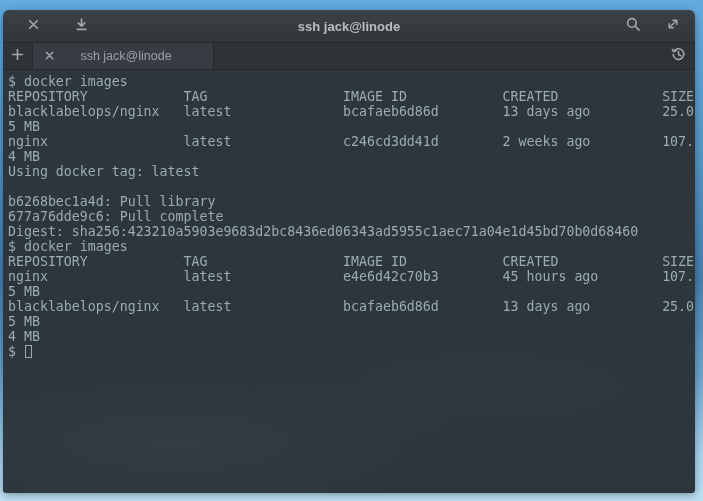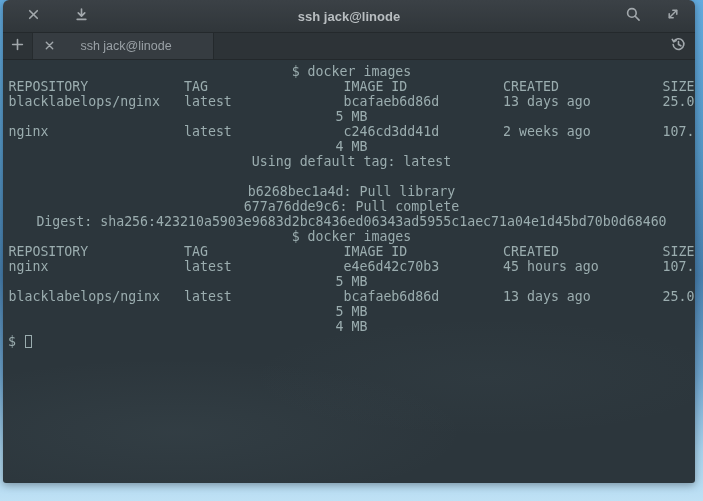--- a/index.html
+++ b/index.html
@@ -4,21 +4,21 @@
 <style>
   html,body{margin:0;padding:0;}
   .desktop{
     position:relative;
     width:703px;height:501px;
     overflow:hidden;
     background:linear-gradient(180deg,#63ace0 0%,#5597c6 30%,#477fae 55%,#6ea4cd 75%,#a7d2ec 90%,#bfe1f5 100%);
     font-family:"Liberation Sans","DejaVu Sans",sans-serif;
   }
   .window{
-    position:absolute;left:3px;top:0;width:692px;height:483px;
+    position:absolute;left:3px;top:10px;width:692px;height:483px;
     border-radius:6px 6px 3px 3px;
     overflow:hidden;
     display:flex;flex-direction:column;
     box-shadow:0 2px 8px rgba(0,0,0,0.35);
   }
   
   .titlebar{
     height:32px;flex:0 0 32px;
     background:linear-gradient(180deg,#3b4146,#30363a);
     border-bottom:1px solid #24292c;
@@ -77,21 +77,20 @@
     background:
       radial-gradient(ellipse 60% 25% at 25% 88%, rgba(130,160,170,0.07), transparent 70%),
       radial-gradient(ellipse 50% 20% at 70% 75%, rgba(120,150,160,0.04), transparent 70%),
       #2c363c;
     padding:4px 0 0 5px;
     font-family:"DejaVu Sans Mono","Liberation Mono",monospace;
     font-size:13.25px;
     line-height:15px;
     color:#9badaf;
     overflow:hidden;
-    text-align:center;
   }
   .tline{white-space:pre;height:15px;}
   .prompt-line{white-space:pre;height:15px;display:flex;align-items:center;}
   .cursor{
     display:inline-block;width:7px;height:13px;
     border:1px solid #9badaf;box-sizing:border-box;
     margin-left:1px;
   }
 </style>
 </head>
@@ -167,21 +166,21 @@
     </div>
 
     <div class="terminal">
       <div id="term-out">
           <div class="tline">$ docker images</div>
           <div class="tline">REPOSITORY            TAG                 IMAGE ID            CREATED             SIZE</div>
           <div class="tline">blacklabelops/nginx   latest              bcafaeb6d86d        13 days ago         25.0</div>
           <div class="tline">5 MB</div>
           <div class="tline">nginx                 latest              c246cd3dd41d        2 weeks ago         107.</div>
           <div class="tline">4 MB</div>
-          <div class="tline">Using default tag: latest</div>
+          <div class="tline">Using docker tag: latest</div>
           <div class="tline"> </div>
           <div class="tline">b6268bec1a4d: Pull library</div>
           <div class="tline">677a76dde9c6: Pull complete</div>
           <div class="tline">Digest: sha256:423210a5903e9683d2bc8436ed06343ad5955c1aec71a04e1d45bd70b0d68460</div>
           <div class="tline">$ docker images</div>
           <div class="tline">REPOSITORY            TAG                 IMAGE ID            CREATED             SIZE</div>
           <div class="tline">nginx                 latest              e4e6d42c70b3        45 hours ago        107.</div>
           <div class="tline">5 MB</div>
           <div class="tline">blacklabelops/nginx   latest              bcafaeb6d86d        13 days ago         25.0</div>
           <div class="tline">5 MB</div>

